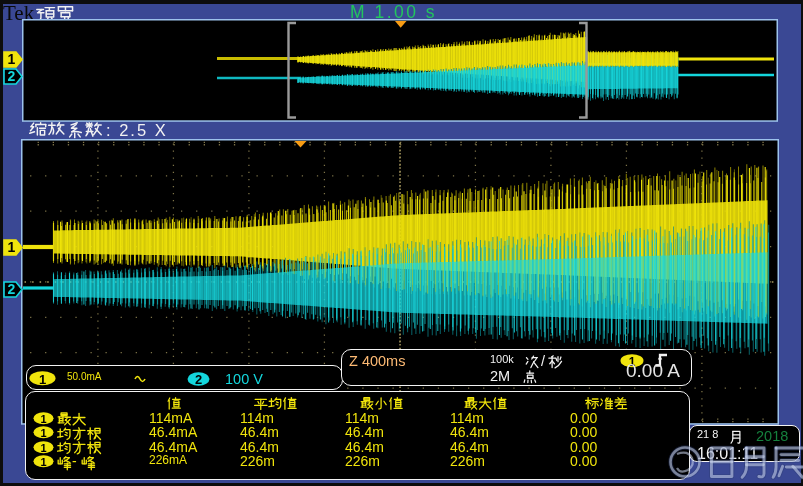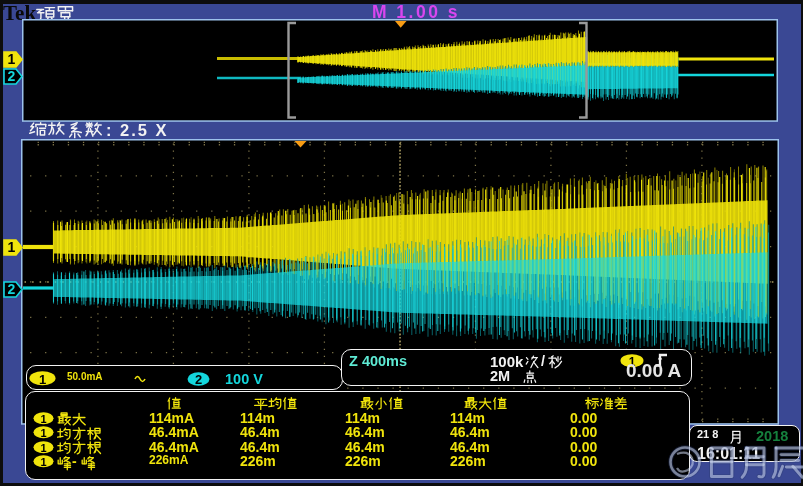--- a/index.html
+++ b/index.html
@@ -1,16 +1,16 @@
 <!DOCTYPE html>
 <html><head><meta charset="utf-8"><style>
 *{margin:0;padding:0;box-sizing:border-box}
 body{width:803px;height:486px;background:#0d0d0d;font-family:"Liberation Sans",sans-serif;position:relative;overflow:hidden}
 .a{position:absolute}
-.t{position:absolute;font-weight:bold;white-space:pre}
+.t{position:absolute;font-weight:normal;white-space:pre}
 </style></head><body>
 <div class="a" style="left:3px;top:4px;width:798px;height:479px;background:#3a4894"></div>
 <div class="t" style="left:3px;top:1px;font-family:'Liberation Serif',serif;font-size:21px;color:#0a0a0a">Tek</div>
 <svg style="position:absolute;left:36px;top:3.5px" width="44" height="22" viewBox="0 0 223.7 99">
     <path d="M4,22 H38" transform="translate(0.0,0)" fill="none" stroke="#f2f2f2" stroke-width="7.5" stroke-linecap="round" stroke-linejoin="round" opacity="1.0"></path>
     <path d="M30,22 L14,34" transform="translate(0.0,0)" fill="none" stroke="#f2f2f2" stroke-width="7.5" stroke-linecap="round" stroke-linejoin="round" opacity="1.0"></path>
     <path d="M8,38 H40" transform="translate(0.0,0)" fill="none" stroke="#f2f2f2" stroke-width="7.5" stroke-linecap="round" stroke-linejoin="round" opacity="1.0"></path>
     <path d="M25,38 V62 Q25,76 10,80" transform="translate(0.0,0)" fill="none" stroke="#f2f2f2" stroke-width="7.5" stroke-linecap="round" stroke-linejoin="round" opacity="1.0"></path>
     <path d="M46,12 H94" transform="translate(0.0,0)" fill="none" stroke="#f2f2f2" stroke-width="7.5" stroke-linecap="round" stroke-linejoin="round" opacity="1.0"></path>
     <path d="M68,12 V24" transform="translate(0.0,0)" fill="none" stroke="#f2f2f2" stroke-width="7.5" stroke-linecap="round" stroke-linejoin="round" opacity="1.0"></path>
@@ -22,21 +22,21 @@
     <path d="M12,8 H84 V28" transform="translate(101.8,0)" fill="none" stroke="#f2f2f2" stroke-width="7.5" stroke-linecap="round" stroke-linejoin="round" opacity="1.0"></path>
     <path d="M12,8 V28" transform="translate(101.8,0)" fill="none" stroke="#f2f2f2" stroke-width="7.5" stroke-linecap="round" stroke-linejoin="round" opacity="1.0"></path>
     <path d="M48,8 V28" transform="translate(101.8,0)" fill="none" stroke="#f2f2f2" stroke-width="7.5" stroke-linecap="round" stroke-linejoin="round" opacity="1.0"></path>
     <path d="M12,28 H84" transform="translate(101.8,0)" fill="none" stroke="#f2f2f2" stroke-width="7.5" stroke-linecap="round" stroke-linejoin="round" opacity="1.0"></path>
     <path d="M26,38 H70 V58" transform="translate(101.8,0)" fill="none" stroke="#f2f2f2" stroke-width="7.5" stroke-linecap="round" stroke-linejoin="round" opacity="1.0"></path>
     <path d="M26,38 V58" transform="translate(101.8,0)" fill="none" stroke="#f2f2f2" stroke-width="7.5" stroke-linecap="round" stroke-linejoin="round" opacity="1.0"></path>
     <path d="M26,58 H70" transform="translate(101.8,0)" fill="none" stroke="#f2f2f2" stroke-width="7.5" stroke-linecap="round" stroke-linejoin="round" opacity="1.0"></path>
     <path d="M44,58 V72 Q42,82 26,82" transform="translate(101.8,0)" fill="none" stroke="#f2f2f2" stroke-width="7.5" stroke-linecap="round" stroke-linejoin="round" opacity="1.0"></path>
     <path d="M62,58 V74 Q62,84 86,78" transform="translate(101.8,0)" fill="none" stroke="#f2f2f2" stroke-width="7.5" stroke-linecap="round" stroke-linejoin="round" opacity="1.0"></path>
   </svg>
-<div class="t" style="left:350px;top:2px;width:110px;text-align:right;font-size:17.5px;color:#d946ef;letter-spacing:2.5px">M 1.00 s</div>
+<div class="t" style="left:350px;top:2px;width:110px;text-align:left;font-size:17.5px;color:#22c55e;letter-spacing:2.5px">M 1.00 s</div>
 <svg class="a" style="left:22px;top:19px" width="756" height="103" viewBox="0 0 756 103">
     <rect x="0.75" y="0.75" width="754.5" height="101.3" fill="#000" stroke="#9cc2ec" stroke-width="1.5"></rect>
     <line x1="195" y1="39.5" x2="279" y2="39.5" stroke="#c8bc00" stroke-width="3.2"></line>
     <line x1="195" y1="59" x2="279" y2="59" stroke="#0fb8c0" stroke-width="2.6"></line>
     <line x1="656" y1="40" x2="752" y2="40" stroke="#f0e40c" stroke-width="3.2"></line>
     <line x1="656" y1="56" x2="752" y2="56" stroke="#14d6dc" stroke-width="2.6"></line>
     <path d="M276.0,37.7V43.3M278.7,37.2V43.8M281.3,37.2V43.8M284.0,36.7V44.3M286.6,36.6V44.4M289.1,36.7V44.3M291.6,36.1V44.9M294.0,35.8V45.2M296.5,35.9V45.1M298.8,35.2V45.8M301.6,35.0V46.0M304.2,35.4V45.6M306.7,34.8V46.2M309.1,34.3V46.7M311.7,34.7V46.3M314.4,34.5V46.5M317.3,33.9V47.1M319.9,33.8V47.2M322.5,33.7V47.3M324.8,32.9V48.1M327.3,32.7V48.3M329.7,32.3V48.7M332.5,32.3V48.7M335.3,32.2V48.8M338.0,32.5V48.5M340.6,31.5V49.5M343.0,31.1V49.9M345.8,31.5V49.5M348.4,31.2V49.8M350.9,30.3V50.7M353.5,31.3V49.7M355.8,30.2V50.8M358.7,30.2V50.8M361.3,29.9V51.1M364.0,30.2V50.8M366.7,29.5V51.5M369.3,29.8V51.2M371.8,29.3V51.7M374.6,29.1V51.9M377.2,28.9V52.1M379.6,29.1V51.9M382.4,27.7V53.3M384.9,27.6V53.4M387.6,27.0V54.0M390.5,27.6V53.4M393.3,26.4V54.6M396.0,26.3V54.7M398.6,26.9V54.1M401.0,25.8V55.2M403.5,27.1V53.9M406.2,25.5V55.5M408.8,25.2V55.8M411.2,26.1V54.9M413.7,25.5V55.5M416.1,26.0V55.0M418.6,24.1V56.9M421.5,24.2V56.8M424.0,25.0V56.0M426.9,24.2V56.8M429.6,25.0V56.0M432.1,23.0V58.0M434.8,22.7V58.3M437.5,23.5V57.5M440.1,22.2V58.8M442.6,22.8V58.2M445.1,22.0V59.0M447.4,22.0V59.0M450.3,23.3V57.7M452.9,21.6V59.4M455.7,21.5V59.5M458.2,21.7V59.3M461.0,20.2V60.8M463.4,22.0V59.0M465.8,22.0V59.0M468.4,21.5V59.5M471.2,19.9V61.1M473.6,20.0V61.0M476.1,19.9V61.1M478.5,20.6V60.4M481.0,19.8V61.2M483.7,19.1V61.9M486.1,18.4V62.6M488.8,18.0V63.0M491.6,19.9V61.1M494.2,19.6V61.4M496.9,19.0V62.0M499.6,18.5V62.5M502.3,18.1V62.9M504.7,17.7V63.3M507.2,15.9V65.1M509.7,16.9V64.1M512.3,15.3V65.7M514.7,16.1V64.9M517.3,15.5V65.5M520.1,16.6V64.4M522.9,15.7V65.3M525.5,17.0V64.0M528.2,13.7V67.3M530.8,15.7V65.3M533.6,16.1V64.9M536.0,16.0V65.0M538.8,13.4V67.6M541.3,13.7V67.3M543.7,13.4V67.6M546.3,13.6V67.4M548.8,13.8V67.2M551.3,14.9V66.1M553.8,13.9V67.1M556.5,11.6V69.4M559.3,12.7V68.3M561.7,12.7V68.3M564.3,11.6V69.4" fill="none" stroke="#a29800" stroke-width="1.05" opacity="0.9"></path>
     <path d="M276.0,37.9V43.1M278.4,38.1V42.9M281.3,37.8V43.2M283.7,37.5V43.5M286.2,37.2V43.8M288.7,37.0V44.0M291.2,36.9V44.1M294.0,36.7V44.3M296.8,36.5V44.5M299.2,36.2V44.8M301.8,36.3V44.7M304.3,35.8V45.2M306.9,35.6V45.4M309.6,35.3V45.7M312.3,35.3V45.7M314.9,35.4V45.6M317.8,35.2V45.8M320.5,34.5V46.5M323.2,34.9V46.1M326.0,34.3V46.7M328.4,34.7V46.3M331.0,34.5V46.5M333.8,33.9V47.1M336.4,33.8V47.2M339.1,33.1V47.9M341.6,33.4V47.6M344.3,33.3V47.7M346.9,32.9V48.1M349.5,32.6V48.4M352.1,33.0V48.0M355.0,32.5V48.5M357.5,32.3V48.7M360.4,31.5V49.5M363.0,31.9V49.1M365.3,31.1V49.9M367.8,31.4V49.6M370.3,31.5V49.5M372.8,31.4V49.6M375.2,30.8V50.2M377.9,30.5V50.5M380.4,30.3V50.7M382.7,30.5V50.5M385.5,29.6V51.4M388.1,29.5V51.5M390.7,29.7V51.3M393.3,28.9V52.1M396.1,29.4V51.6M398.8,29.0V52.0M401.3,28.6V52.4M404.1,28.6V52.4M406.9,29.4V51.6M409.5,28.2V52.8M412.0,28.8V52.2M414.7,28.1V52.9M417.2,28.6V52.4M420.0,27.9V53.1M422.4,28.0V53.0M424.9,26.7V54.3M427.4,27.5V53.5M429.7,27.0V54.0M432.2,27.0V54.0M434.9,25.8V55.2M437.7,27.2V53.8M440.2,25.5V55.5M442.6,26.6V54.4M445.2,26.1V54.9M447.9,25.2V55.8M450.5,25.9V55.1M453.0,25.7V55.3M455.3,24.8V56.2M457.7,24.1V56.9M460.4,25.6V55.4M463.0,24.3V56.7M465.4,24.4V56.6M467.7,23.6V57.4M470.1,23.7V57.3M472.9,23.1V57.9M475.4,23.6V57.4M477.8,23.8V57.2M480.6,22.5V58.5M482.9,23.4V57.6M485.6,23.7V57.3M488.4,21.8V59.2M491.0,22.8V58.2M493.8,22.3V58.7M496.2,22.7V58.3M498.6,21.1V59.9M501.2,21.3V59.7M504.0,20.4V60.6M506.5,21.6V59.4M509.2,20.5V60.5M511.8,20.6V60.4M514.2,21.7V59.3M516.6,21.0V60.0M519.1,20.4V60.6M521.9,21.2V59.8M524.5,19.1V61.9M527.2,19.8V61.2M529.9,21.0V60.0M532.8,19.0V62.0M535.5,18.4V62.6M537.9,20.3V60.7M540.3,18.9V62.1M543.2,17.6V63.4M545.7,18.2V62.8M548.4,18.8V62.2M551.3,16.8V64.2M554.0,16.8V64.2M556.8,17.3V63.7M559.3,18.2V62.8M561.7,18.7V62.3M564.6,17.8V63.2" fill="none" stroke="#d8cc00" stroke-width="1.05" opacity="0.95"></path>
     <polygon points="276.0,38.2 279.0,38.0 282.0,37.7 285.0,37.5 288.0,37.3 291.0,37.1 294.0,36.9 297.0,36.7 300.0,36.5 303.0,36.3 306.0,36.1 309.0,35.9 312.0,35.6 315.0,35.4 318.0,35.2 321.0,35.0 324.0,34.8 327.0,34.6 330.0,34.4 333.0,34.2 336.0,34.0 339.0,33.8 342.0,33.5 345.0,33.3 348.0,33.1 351.0,32.9 354.0,32.7 357.0,32.5 360.0,32.3 363.0,32.1 366.0,31.9 369.0,31.7 372.0,31.4 375.0,31.2 378.0,31.0 381.0,30.8 384.0,30.6 387.0,30.4 390.0,30.2 393.0,30.0 396.0,29.8 399.0,29.6 402.0,29.3 405.0,29.1 408.0,28.9 411.0,28.7 414.0,28.5 417.0,28.3 420.0,28.1 423.0,27.9 426.0,27.7 429.0,27.5 432.0,27.3 435.0,27.0 438.0,26.8 441.0,26.6 444.0,26.4 447.0,26.2 450.0,26.0 453.0,25.8 456.0,25.6 459.0,25.4 462.0,25.2 465.0,24.9 468.0,24.7 471.0,24.5 474.0,24.3 477.0,24.1 480.0,23.9 483.0,23.7 486.0,23.5 489.0,23.3 492.0,23.1 495.0,22.8 498.0,22.6 501.0,22.4 504.0,22.2 507.0,22.0 510.0,21.8 513.0,21.6 516.0,21.4 519.0,21.2 522.0,21.0 525.0,20.7 528.0,20.5 531.0,20.3 534.0,20.1 537.0,19.9 540.0,19.7 543.0,19.5 546.0,19.3 549.0,19.1 552.0,18.9 555.0,18.6 558.0,18.4 561.0,18.2 564.0,18.0 564.0,63.0 561.0,62.8 558.0,62.6 555.0,62.4 552.0,62.1 549.0,61.9 546.0,61.7 543.0,61.5 540.0,61.3 537.0,61.1 534.0,60.9 531.0,60.7 528.0,60.5 525.0,60.3 522.0,60.0 519.0,59.8 516.0,59.6 513.0,59.4 510.0,59.2 507.0,59.0 504.0,58.8 501.0,58.6 498.0,58.4 495.0,58.2 492.0,57.9 489.0,57.7 486.0,57.5 483.0,57.3 480.0,57.1 477.0,56.9 474.0,56.7 471.0,56.5 468.0,56.3 465.0,56.1 462.0,55.8 459.0,55.6 456.0,55.4 453.0,55.2 450.0,55.0 447.0,54.8 444.0,54.6 441.0,54.4 438.0,54.2 435.0,54.0 432.0,53.7 429.0,53.5 426.0,53.3 423.0,53.1 420.0,52.9 417.0,52.7 414.0,52.5 411.0,52.3 408.0,52.1 405.0,51.9 402.0,51.7 399.0,51.4 396.0,51.2 393.0,51.0 390.0,50.8 387.0,50.6 384.0,50.4 381.0,50.2 378.0,50.0 375.0,49.8 372.0,49.6 369.0,49.3 366.0,49.1 363.0,48.9 360.0,48.7 357.0,48.5 354.0,48.3 351.0,48.1 348.0,47.9 345.0,47.7 342.0,47.5 339.0,47.2 336.0,47.0 333.0,46.8 330.0,46.6 327.0,46.4 324.0,46.2 321.0,46.0 318.0,45.8 315.0,45.6 312.0,45.4 309.0,45.1 306.0,44.9 303.0,44.7 300.0,44.5 297.0,44.3 294.0,44.1 291.0,43.9 288.0,43.7 285.0,43.5 282.0,43.3 279.0,43.0 276.0,42.8" fill="#eee20a" opacity="0.88"></polygon>
     <path d="M276.0,37.5V43.5M281.4,37.1V43.9M285.9,36.8V44.2M290.8,36.4V44.6M295.4,36.2V44.8M300.2,35.8V45.2M305.1,35.6V45.4M309.7,34.7V46.3M314.5,34.5V46.5M319.7,34.1V46.9M324.2,33.4V47.6M329.2,33.1V47.9M334.3,32.3V48.7M339.1,32.1V48.9M343.9,31.9V49.1M349.0,31.8V49.2M353.5,31.2V49.8M358.7,30.6V50.4M363.6,30.2V50.8M368.2,30.4V50.6M373.0,29.1V51.9M377.6,29.7V51.3M382.1,29.5V51.5M386.9,28.3V52.7M392.1,28.2V52.8M396.9,27.9V53.1M401.7,26.7V54.3M406.7,27.2V53.8M411.2,25.8V55.2M416.4,25.3V55.7M421.0,25.4V55.6M426.4,24.9V56.1M431.8,25.3V55.7M437.2,25.1V55.9M442.0,24.8V56.2M447.3,22.9V58.1M452.7,22.2V58.8M458.1,22.3V58.7M463.5,21.4V59.6M468.3,20.4V60.6M473.1,21.9V59.1M477.6,20.9V60.1M482.3,19.2V61.8M487.7,20.7V60.3M492.2,19.5V61.5M496.8,19.0V62.0M502.1,19.4V61.6M506.9,17.1V63.9M511.8,18.4V62.6M517.1,16.5V64.5M522.5,16.4V64.6M527.3,16.0V65.0M532.6,15.7V65.3M537.3,16.4V64.6M542.1,14.5V66.5M547.1,14.8V66.2M552.4,15.8V65.2M557.5,14.7V66.3M562.5,12.5V68.5" fill="none" stroke="#eee20a" stroke-width="1.1" opacity="1.0"></path>
@@ -134,22 +134,22 @@
 <div class="t" style="left:67px;top:371px;font-size:10px;color:#f0e40c">50.0mA</div>
 <svg class="a" style="left:133px;top:372px" width="15" height="13">
     <path d="M2,7 Q4.5,2 7,7 Q9.5,12 12,7" fill="none" stroke="#f0e40c" stroke-width="1.6"></path>
   </svg>
 <svg class="a" style="left:187px;top:371.5px" width="24" height="15">
     <ellipse cx="11.5" cy="7" rx="11" ry="6.8" fill="#14d6dc"></ellipse>
     <text x="11.5" y="12" font-size="13" font-weight="bold" fill="#000" text-anchor="middle" font-family="Liberation Sans">2</text>
   </svg>
 <div class="t" style="left:225px;top:371px;font-size:14.5px;color:#14d6dc">100 V</div>
 <div class="a" style="left:341px;top:349px;width:351px;height:36.5px;background:#000;border:1.3px solid #f2f2f2;border-radius:10px"></div>
-<div class="t" style="left:349px;top:353px;font-size:14.5px;color:#5eead4">Z 400ms</div>
-<div class="t" style="left:490px;top:353px;font-size:15px;color:#f2f2f2">100k</div>
+<div class="t" style="left:349px;top:353px;font-size:14.5px;color:#fdba74">Z 400ms</div>
+<div class="t" style="left:490px;top:353px;font-size:11px;color:#f2f2f2">100k</div>
 <svg style="position:absolute;left:525px;top:354px" width="19" height="17" viewBox="0 0 129.2 99">
     <path d="M10,16 L20,28" transform="translate(0.0,0)" fill="none" stroke="#f2f2f2" stroke-width="8.5" stroke-linecap="round" stroke-linejoin="round" opacity="1.0"></path>
     <path d="M20,42 L8,60" transform="translate(0.0,0)" fill="none" stroke="#f2f2f2" stroke-width="8.5" stroke-linecap="round" stroke-linejoin="round" opacity="1.0"></path>
     <path d="M58,6 L46,26" transform="translate(0.0,0)" fill="none" stroke="#f2f2f2" stroke-width="8.5" stroke-linecap="round" stroke-linejoin="round" opacity="1.0"></path>
     <path d="M48,16 H84" transform="translate(0.0,0)" fill="none" stroke="#f2f2f2" stroke-width="8.5" stroke-linecap="round" stroke-linejoin="round" opacity="1.0"></path>
     <path d="M80,16 Q74,34 60,44" transform="translate(0.0,0)" fill="none" stroke="#f2f2f2" stroke-width="8.5" stroke-linecap="round" stroke-linejoin="round" opacity="1.0"></path>
     <path d="M60,44 L40,84" transform="translate(0.0,0)" fill="none" stroke="#f2f2f2" stroke-width="8.5" stroke-linecap="round" stroke-linejoin="round" opacity="1.0"></path>
     <path d="M60,48 L88,84" transform="translate(0.0,0)" fill="none" stroke="#f2f2f2" stroke-width="8.5" stroke-linecap="round" stroke-linejoin="round" opacity="1.0"></path>
   </svg>
 <div class="t" style="left:541px;top:353px;font-size:14.5px;color:#f2f2f2">/</div>

